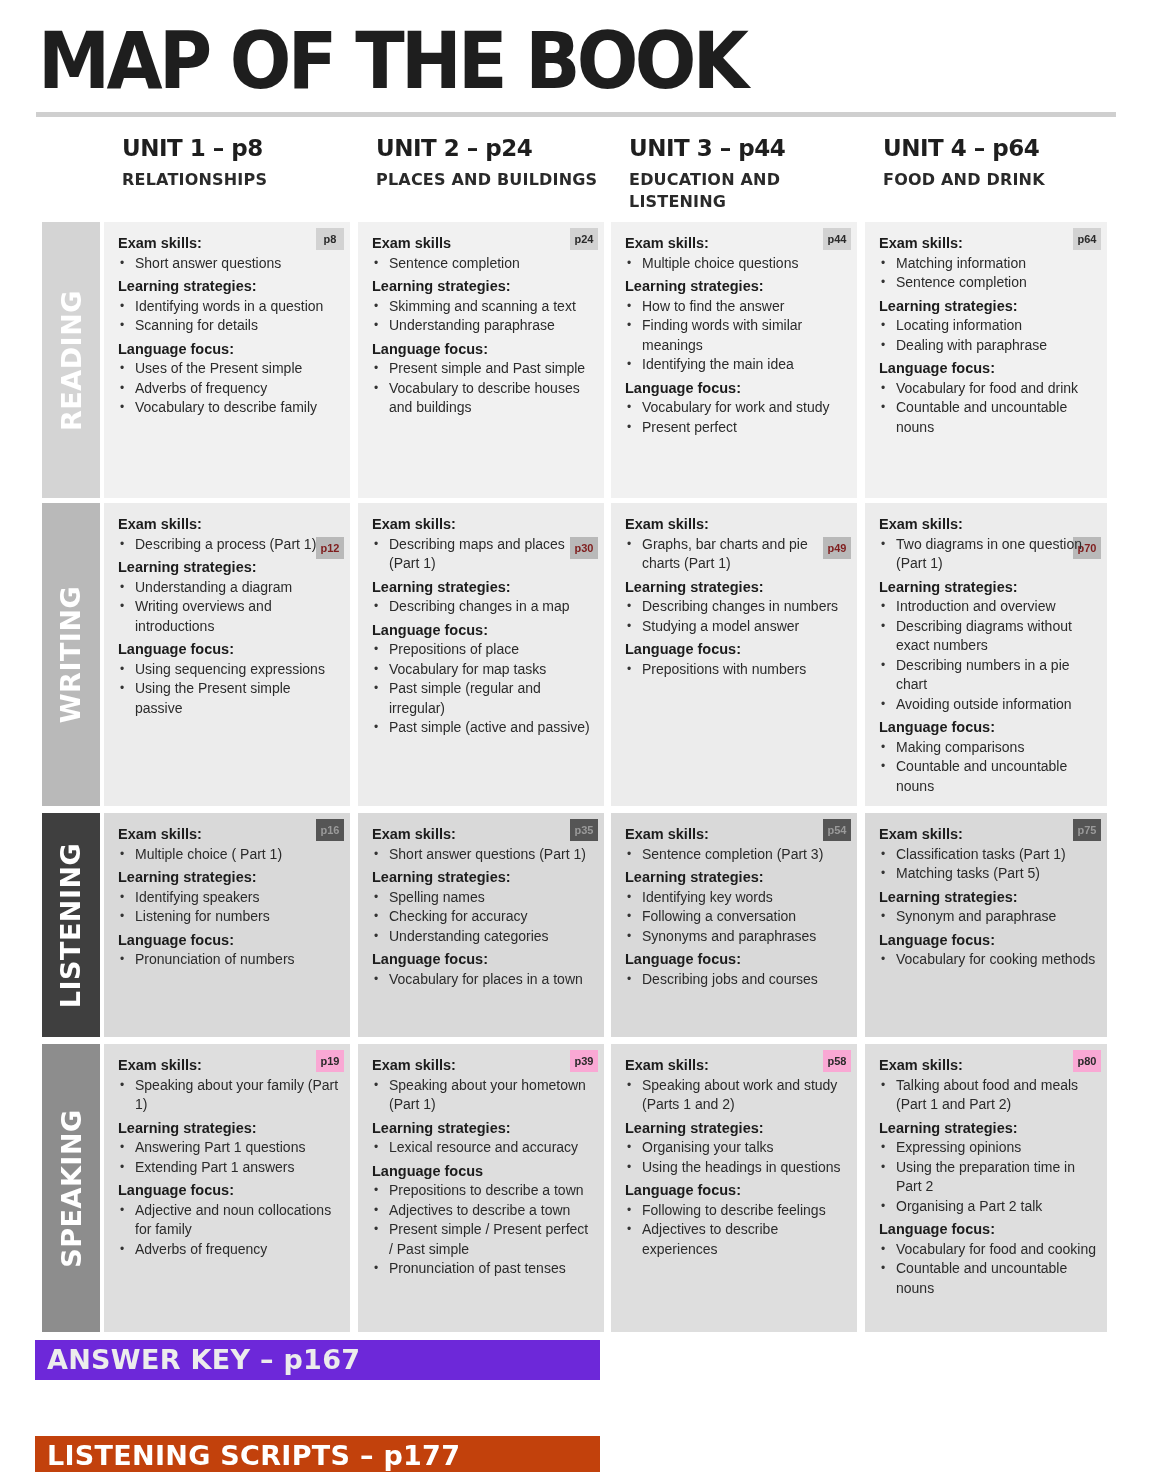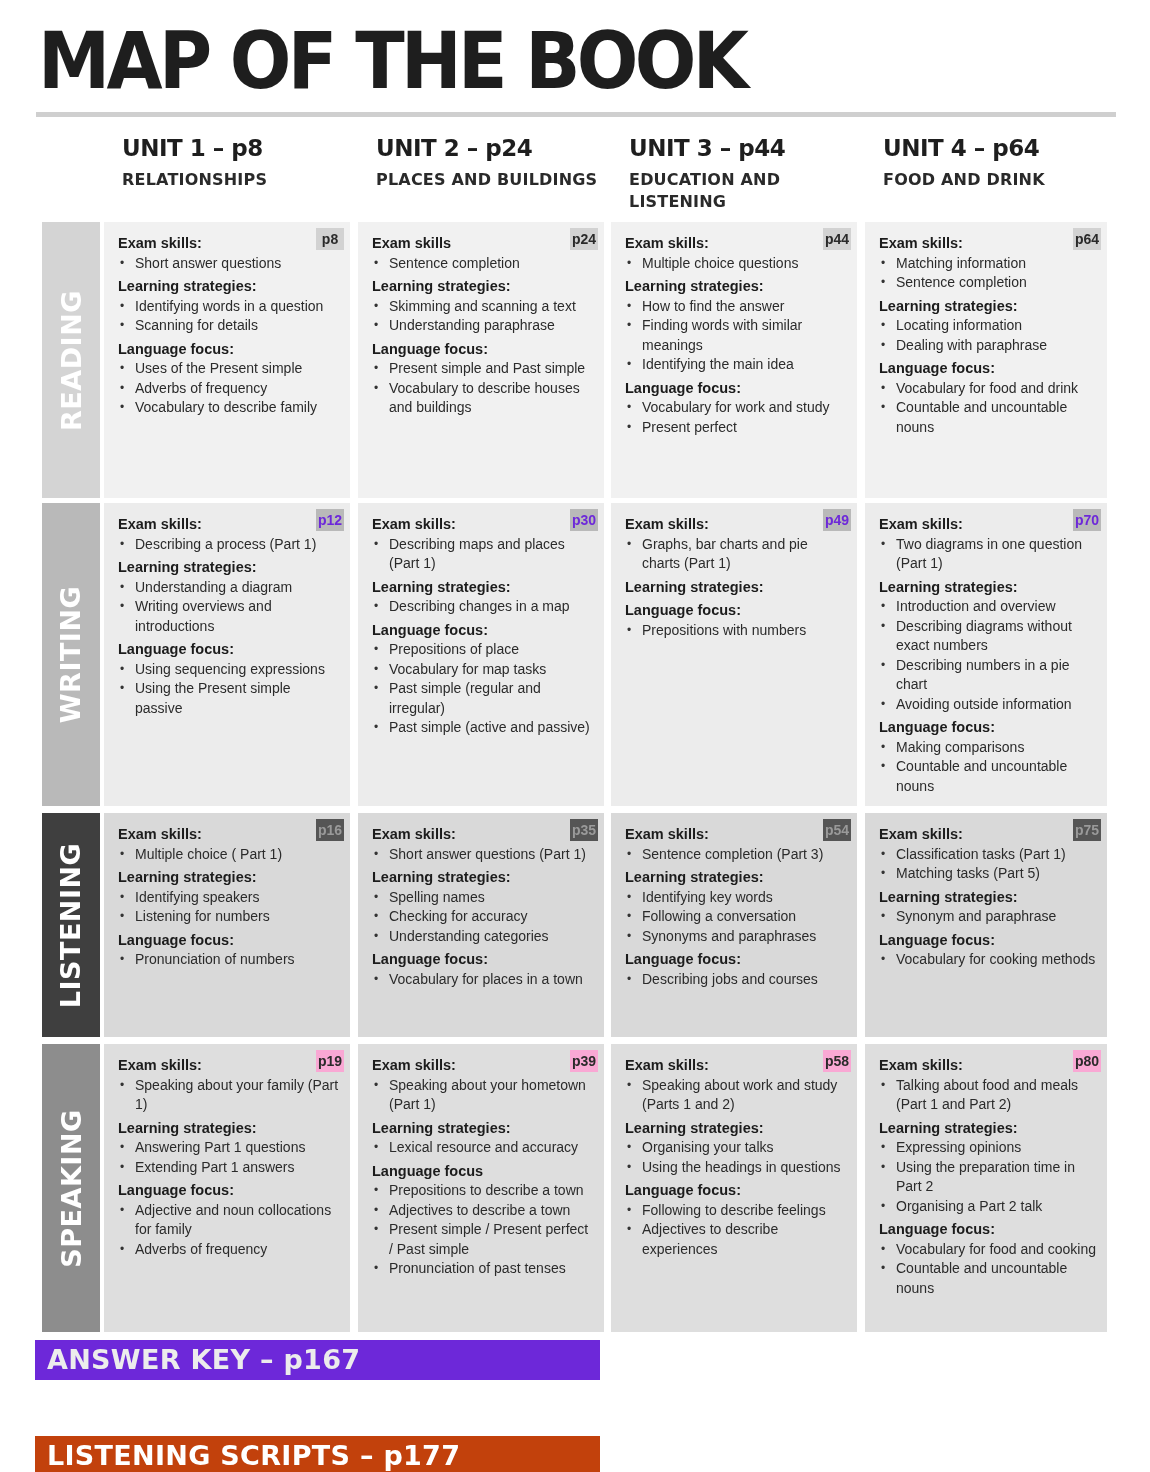--- a/index.html
+++ b/index.html
@@ -37,38 +37,38 @@
     font-family: "DejaVu Sans", sans-serif; font-weight: bold; font-size: 27px;
     letter-spacing: 0.5px; color: #ffffff;
   }
 
   .cell {
     position: absolute; width: 240px; padding: 8px 10px 8px 14px;
     font-size: 14px; line-height: 19.5px; color: #2b2b2b;
   }
   .cell .page {
     position: absolute; top: 6px; right: 6px; width: 28px; height: 22px;
-    font-weight: bold; font-size: 14px; line-height: 22px; text-align: center;
+    font-weight: bold; font-size: 11px; line-height: 22px; text-align: center;
   }
   .sec-h { font-weight: bold; font-size: 14.5px; color: #1c1c1c; margin-top: 4px; }
   .sec-h:first-child { margin-top: 0; }
   ul.items { list-style: none; }
   ul.items li { position: relative; padding-left: 17px; }
   ul.items li::before {
     content: "•"; position: absolute; left: 2px; top: 0; font-size: 12px; color: #333;
   }
 
   
   .r-reading .row-label { background: #d4d4d4; }
   .r-reading .cell { background: #f1f1f1; }
   .r-reading .page { background: #d2d2d2; color: #2a2a2a; }
 
   .r-writing .row-label { background: #b9b9b9; }
   .r-writing .cell { background: #ececec; }
-  .r-writing .page { background: #b9b9b9; color: #6d28d9; }
+  .r-writing .page { background: #b9b9b9; color: #7f1d1d; margin-top: 28px; }
 
   .r-listening .row-label { background: #3f3f3f; }
   .r-listening .cell { background: #d9d9d9; }
   .r-listening .page { background: #555555; color: #9a9a9a; }
 
   .r-speaking .row-label { background: #8d8d8d; }
   .r-speaking .cell { background: #dedede; }
   .r-speaking .page { background: #f9a8d4; color: #2a2a2a; }
 
   .footer-bar {
@@ -218,20 +218,24 @@
           <li>Past simple (active and passive)</li>
         </ul>
       </div>
       <div class="cell" style="left: 611px; top: 0px; width: 246px; height: 303px;">
         <div class="page">p49</div>
         <div class="sec-h">Exam skills:</div>
         <ul class="items">
           <li>Graphs, bar charts and pie charts (Part 1)</li>
         </ul>
         <div class="sec-h">Learning strategies:</div>
+        <ul class="items">
+          <li>Describing changes in numbers</li>
+          <li>Studying a model answer</li>
+        </ul>
         <div class="sec-h">Language focus:</div>
         <ul class="items">
           <li>Prepositions with numbers</li>
         </ul>
       </div>
       <div class="cell" style="left: 865px; top: 0px; width: 242px; height: 303px;">
         <div class="page">p70</div>
         <div class="sec-h">Exam skills:</div>
         <ul class="items">
           <li>Two diagrams in one question (Part 1)</li>

